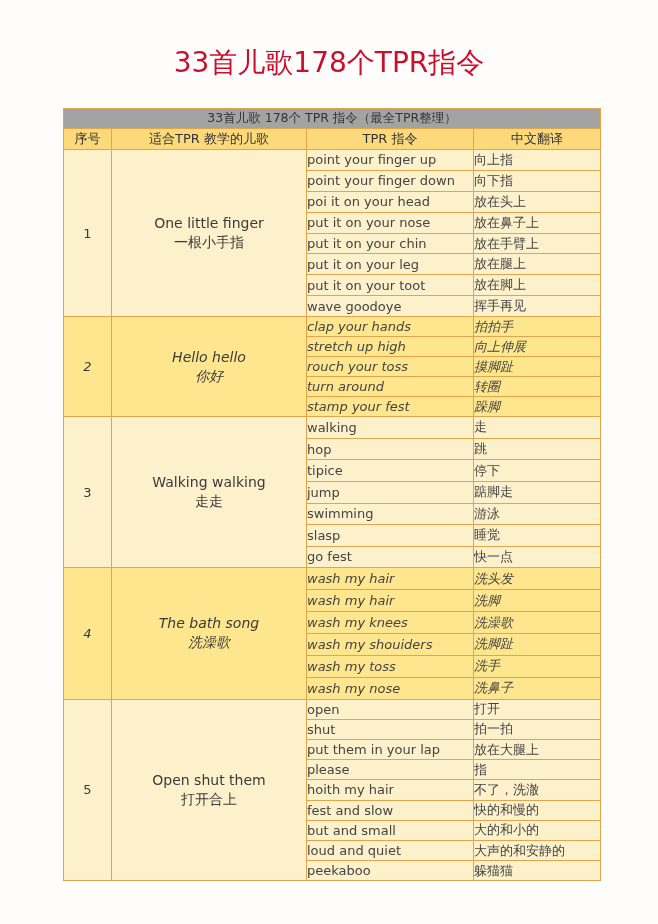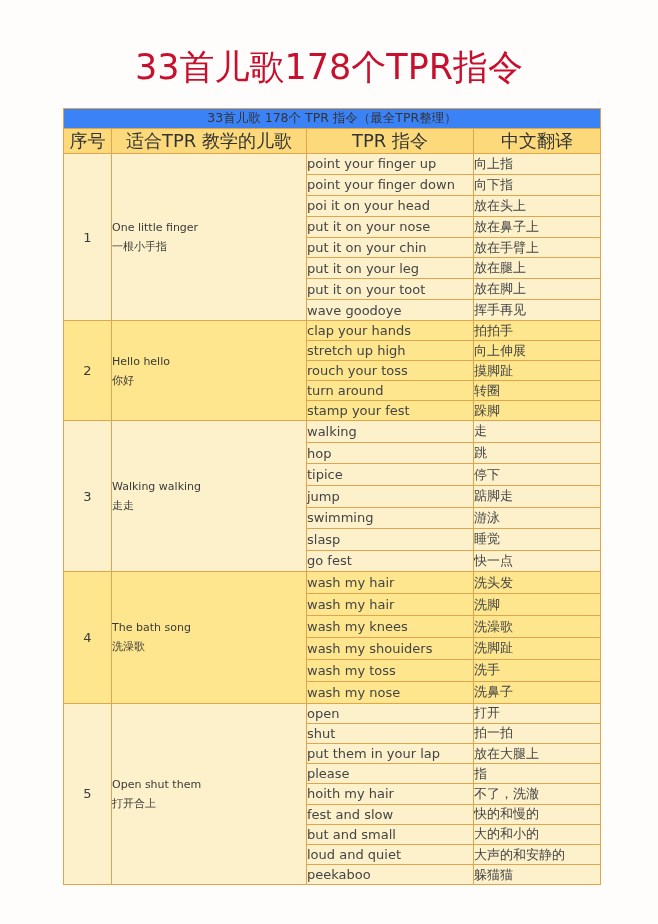--- a/index.html
+++ b/index.html
@@ -14,21 +14,21 @@
       font-family: "DejaVu Sans", "Liberation Sans", sans-serif;
       color: #3a3a3a;
       overflow: hidden;
     }
     .page-title {
       position: absolute;
       top: 44px;
       left: 0;
       width: 658px;
       text-align: center;
-      font-size: 35px;
+      font-size: 28px;
       color: #c8102e;
       letter-spacing: 0px;
       font-weight: normal;
     }
     table.tpr {
       position: absolute;
       top: 108px;
       left: 63px;
       width: 537px;
       border-collapse: collapse;
@@ -36,51 +36,52 @@
       font-size: 13px;
     }
     table.tpr td, table.tpr th {
       border: 1px solid #e2a54b;
       padding: 0;
       font-weight: normal;
       overflow: hidden;
       white-space: nowrap;
     }
     .caption-row td {
-      background: #3b82f6;
+      background: #a3a3a3;
       text-align: center;
       height: 19px;
       font-size: 12.5px;
       color: #333;
     }
     .head-row th {
       background: #fcda7c;
       text-align: center;
       height: 20px;
-      font-size: 18px;
+      font-size: 13px;
       color: #333;
     }
     td.num {
       text-align: center;
       vertical-align: middle;
       font-size: 13px;
     }
     td.song {
+      text-align: center;
       vertical-align: middle;
-      font-size: 11px;
+      font-size: 14px;
       line-height: 19px;
       white-space: normal;
     }
     td.cmd, td.zh {
       padding-left: 6px;
       font-size: 13px;
       color: #444;
     }
     .g-light td { background: #fdf1cb; }
-    .g-dark td { background: #fde68d; }
+    .g-dark td { background: #fde68d; font-style: italic; }
     .song-en, .song-zh { display: block; }
   </style>
 </head>
 <body>
 
 <div class="page-title">33首儿歌178个TPR指令</div>
 
 <table class="tpr">
   <colgroup>
     <col style="width:48px">

